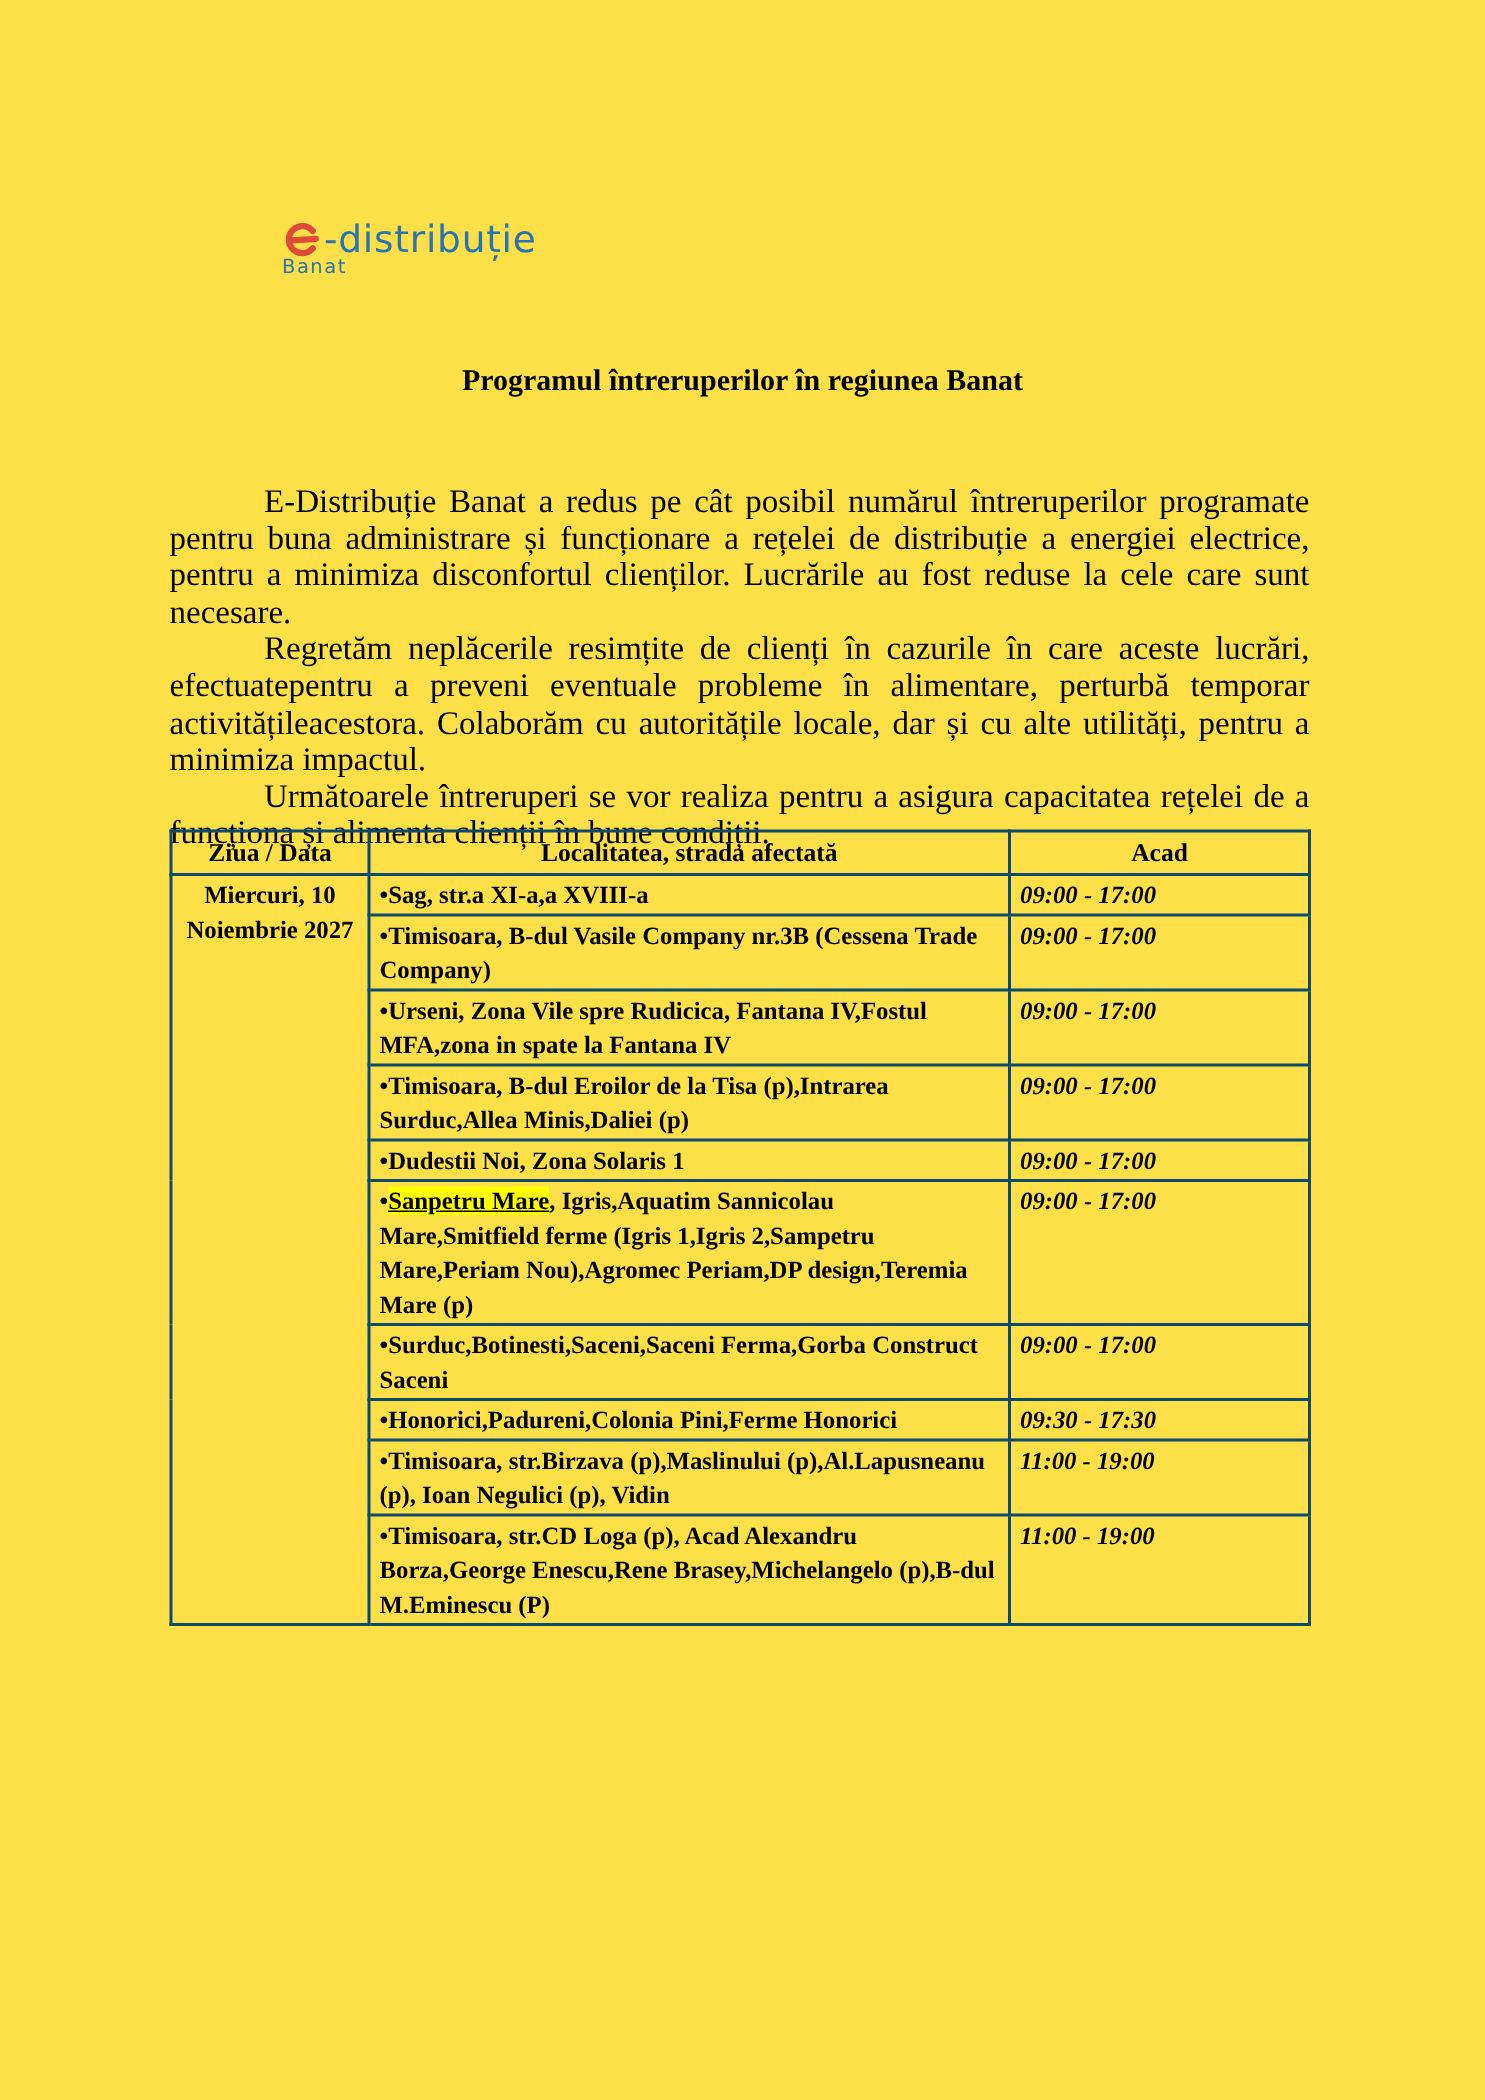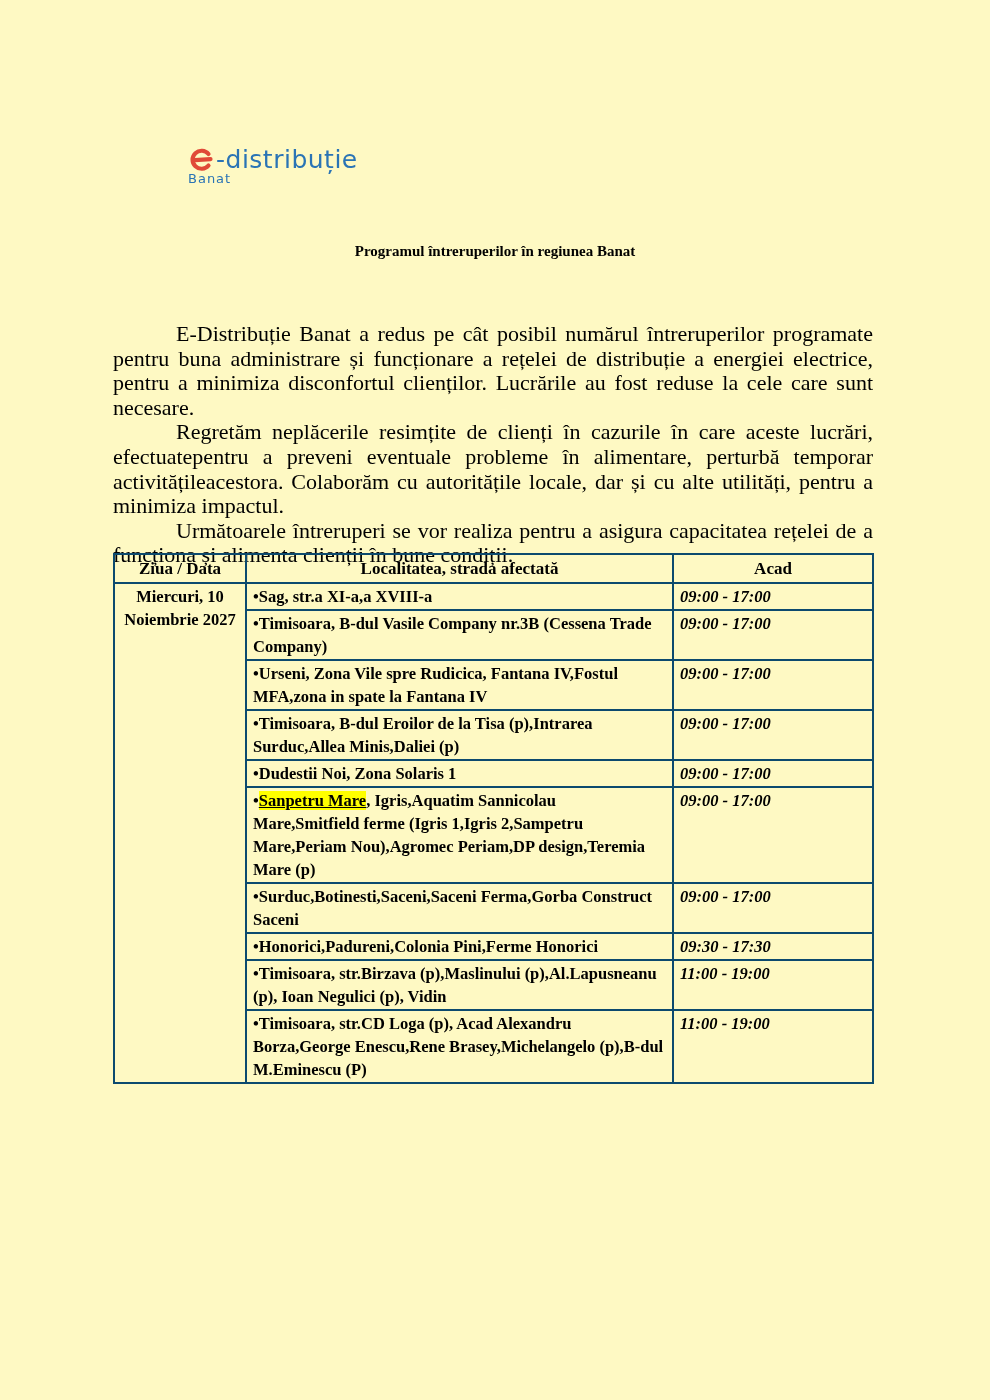--- a/index.html
+++ b/index.html
@@ -1,20 +1,20 @@
 <!DOCTYPE html>
 <html><head>
 <meta charset="utf-8">
 <style>
   html, body { margin: 0; padding: 0; background: #ffffff; }
   .page {
     position: relative;
     width: 990px;
     height: 1400px;
-    background: #fef9c3;
+    background: #fde047;
     font-family: "Liberation Serif", serif;
     color: #000000;
     overflow: hidden;
   }
   
   .logo {
     position: absolute;
     left: 188px;
     top: 146px;
     width: 170px;
@@ -38,21 +38,21 @@
     padding-right: 6px;
   }
   
   .doc-title {
     position: absolute;
     top: 243px;
     left: 0;
     width: 100%;
     text-align: center;
     font-weight: bold;
-    font-size: 15px;
+    font-size: 20px;
   }
   
   .body-text {
     position: absolute;
     left: 113px;
     top: 322px;
     width: 760px;
     font-size: 22px;
     line-height: 24.6px;
     text-align: justify;

